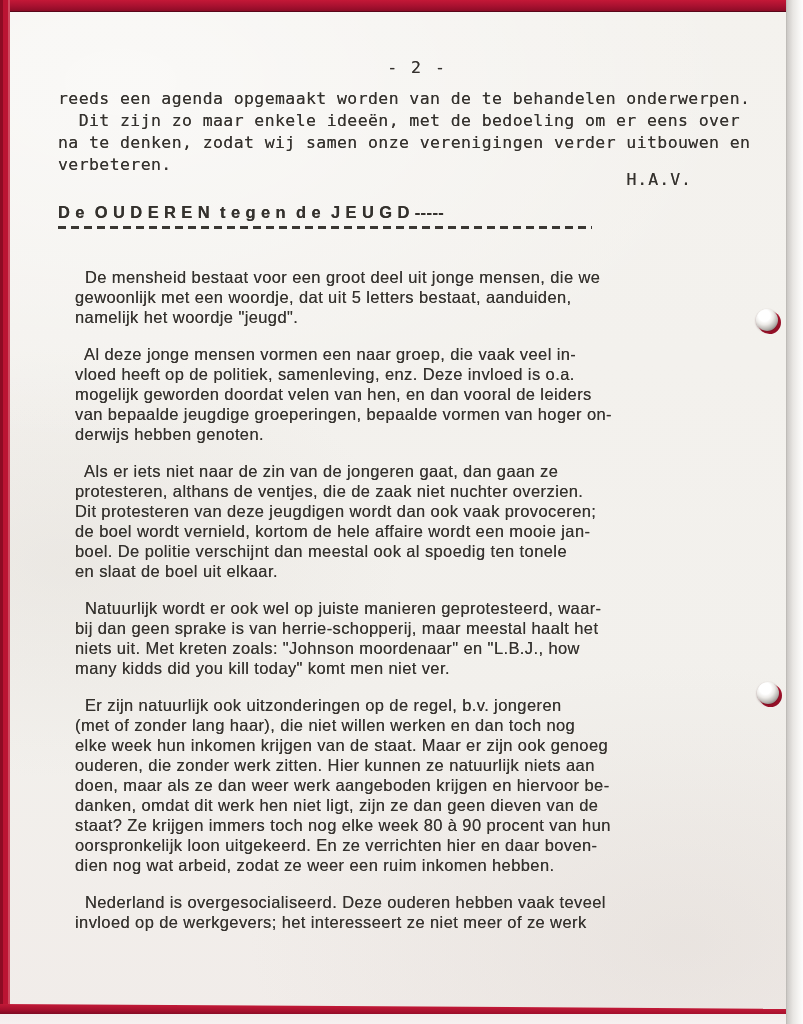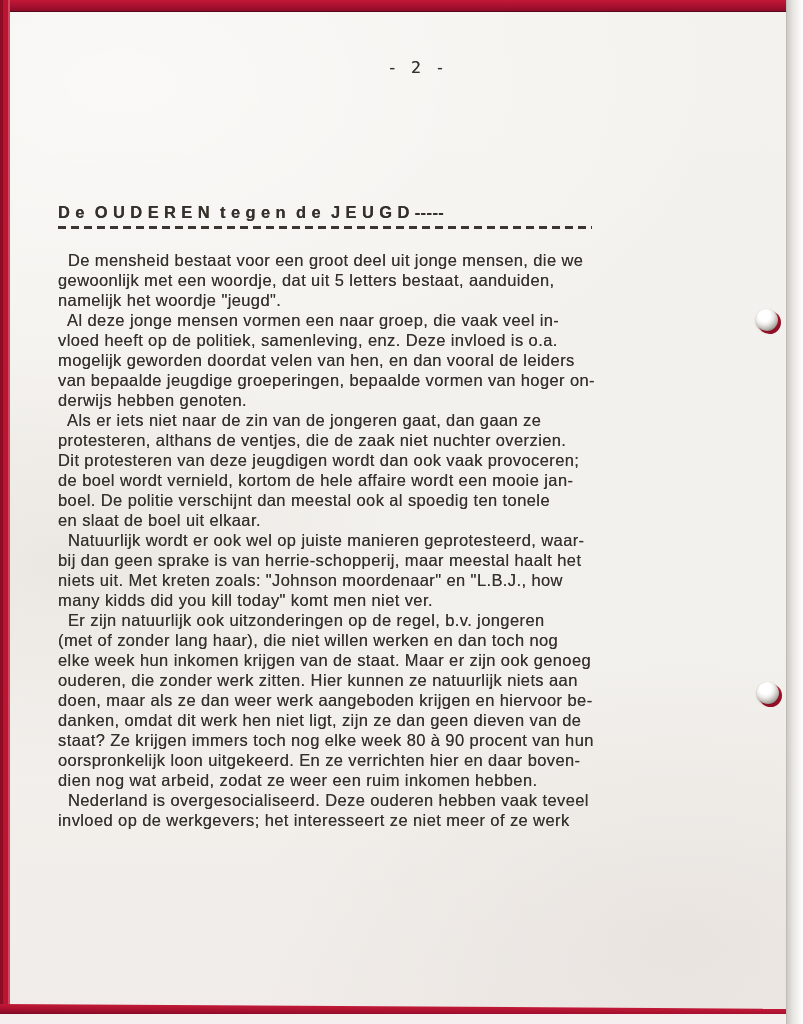--- a/index.html
+++ b/index.html
@@ -51,36 +51,41 @@
     padding-right:84px;box-sizing:border-box;font-size:16.5px;
     font-family:"DejaVu Sans Mono", monospace;white-space:pre;letter-spacing:1px;
     text-shadow:0 0 .5px rgba(52,49,45,.7);}
   .heading-wrap{position:absolute;left:58px;top:202px;}
   .heading{font-size:16.5px;line-height:20px;white-space:pre;letter-spacing:.4px;
     font-weight:bold;text-shadow:0 0 .6px rgba(52,49,45,.85);}
   .heading-underline{width:534px;height:3px;margin-top:4px;
     background:repeating-linear-gradient(90deg,#3a3733 0 8px,transparent 8px 13px);}
   .body-text{position:absolute;left:58px;top:250px;width:720px;
     font-size:16.5px;line-height:20px;}
-  .para{margin:0;white-space:pre;}
+  .para{margin:17px;white-space:pre;}
 </style>
 </head>
 <body>
 
 <div class="scan">
 
   <div class="cover-top"></div>
   <div class="cover-left"></div>
   <div class="cover-bottom"></div>
   <div class="below-cover"></div>
   <div class="scan-edge-right"></div>
 
   <div class="paper-content">
     <div class="page-number">- 2 -</div>
 
+    <div class="intro typewriter sans-mono">reeds een agenda opgemaakt worden van de te behandelen onderwerpen.
+  Dit zijn zo maar enkele ideeën, met de bedoeling om er eens over
+na te denken, zodat wij samen onze verenigingen verder uitbouwen en
+verbeteren.</div>
+    <div class="signature">H.A.V.</div>
 
     <div class="heading-wrap">
       <div class="heading typewriter serif-mono">D e  O U D E R E N  t e g e n  d e  J E U G D -----</div>
       <div class="heading-underline"></div>
     </div>
 
     <div class="body-text typewriter serif-mono"><div class="para">  De mensheid bestaat voor een groot deel uit jonge mensen, die we
 gewoonlijk met een woordje, dat uit 5 letters bestaat, aanduiden,
 namelijk het woordje "jeugd".</div><div class="para">  Al deze jonge mensen vormen een naar groep, die vaak veel in-
 vloed heeft op de politiek, samenleving, enz. Deze invloed is o.a.

